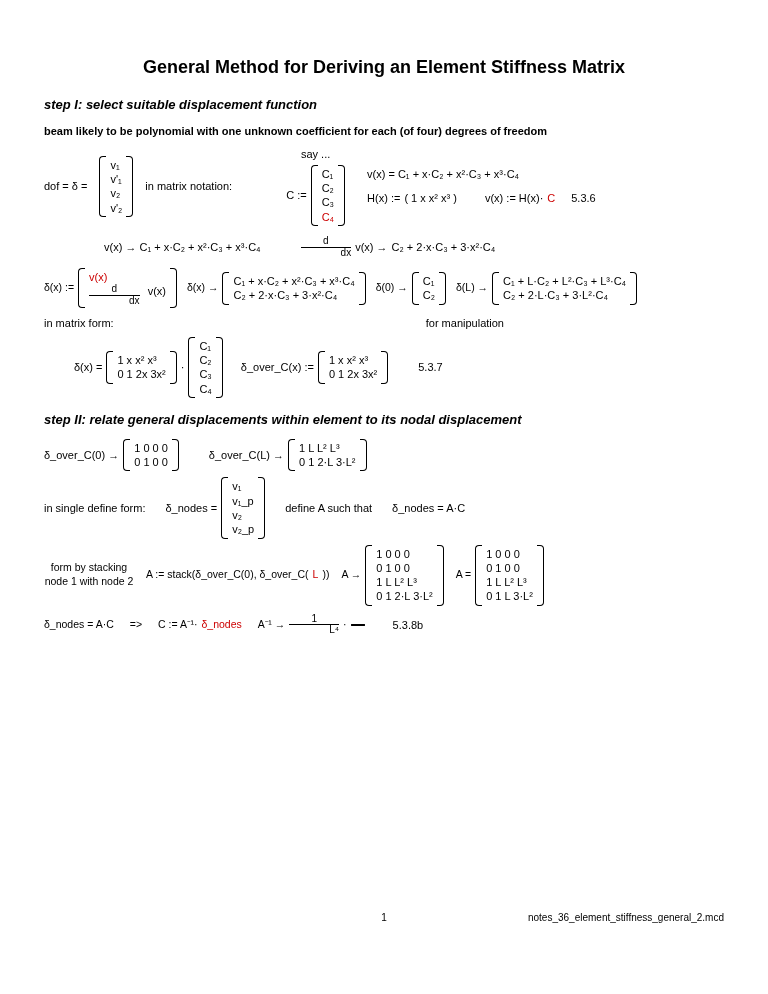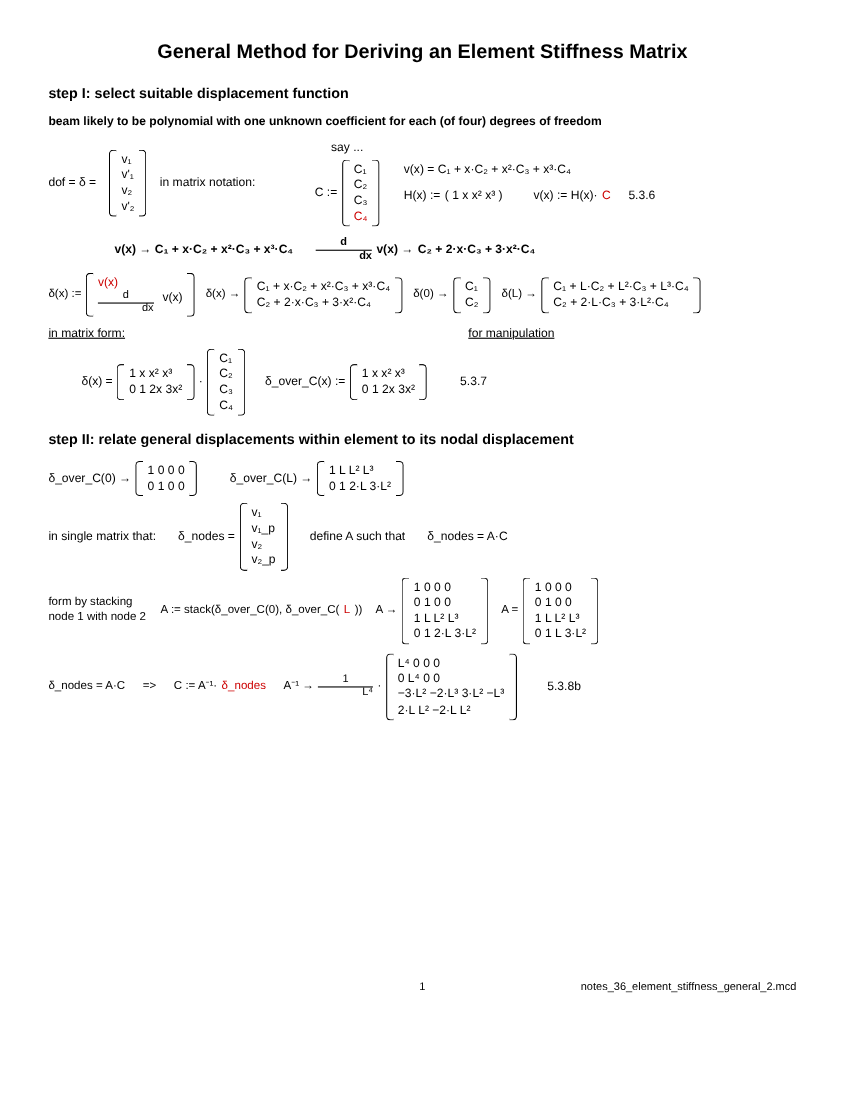--- a/index.html
+++ b/index.html
@@ -10,31 +10,33 @@
     color: #000;
   }
   .page {
     width: 768px;
     height: 918px;
     box-sizing: border-box;
     padding: 36px 44px 20px 44px;
     position: relative;
     font-size: 11px;
     line-height: 1.3;
+    margin-top: 20px;
   }
   h1 {
     font-size: 18px;
     font-weight: bold;
     text-align: center;
     margin: 0 0 18px 0;
   }
   h2 {
     font-size: 13px;
     font-weight: bold;
     margin: 14px 0 10px 0;
+    font-style: italic;
   }
   .note { font-size: 11px; font-weight: bold; }
   .eqref { font-size: 11px; margin-left: 12px; }
   .red { color: #c00; }
   .footer {
     position: absolute;
     bottom: 14px;
     left: 0;
     right: 0;
     display: flex;
@@ -157,21 +159,21 @@
         <span>( 1  x  x²  x³ )</span>
         <span class="sp"></span>
           <span class="sp"></span>
         <span>v(x) := H(x)·</span>
           <span class="red">C</span>
         <span class="eqref">5.3.6</span>
       </span>
     </span>
   </div>
 
-  <div class="block wrapok wideLL" style="margin-top:10px; gap:20px;font-weight:bold;">
+  <div class="block wrapok wideLL" style="margin-top:10px; gap:40px;">
     <span class="eq">v(x) → C₁ + x·C₂ + x²·C₃ + x³·C₄</span>
     <span class="eq">
       <span class="frac">
           <span class="num">d</span>
           <span class="den">dx</span>
         </span>
       <span>v(x) →</span>
       <span>C₂ + 2·x·C₃ + 3·x²·C₄</span>
     </span>
   </div>
@@ -239,21 +241,21 @@
             </span>
           <span class="mr">
               <span>C₂ + 2·L·C₃ + 3·L²·C₄</span>
             </span>
         </span>
         <span class="brkR"></span>
       </span>
     </span>
   </div>
 
-  <div class="block" style="justify-content:space-between; margin-top:8px;text-decoration:underline;">
+  <div class="block" style="justify-content:space-between; margin-top:8px;">
     <span>in matrix form:</span>
     <span style="margin-right:220px;">for manipulation</span>
   </div>
 
   <div class="block wideL" style="gap:18px;">
     <span class="eq">
       <span>δ(x) =</span>
       <span class="mat">
         <span class="brkL"></span>
         <span class="matbody">
@@ -334,21 +336,21 @@
           <span class="mr">
               <span>0  1  2·L  3·L²</span>
             </span>
         </span>
         <span class="brkR"></span>
       </span>
     </span>
   </div>
 
   <div class="block" style="gap:20px; align-items:center;">
-    <span>in single matrix that:</span>
+    <span>in single define form:</span>
     <span class="eq">
       <span>δ_nodes =</span>
       <span class="mat">
         <span class="brkL"></span>
         <span class="matbody">
           <span class="mr">
               <span>v₁</span>
             </span>
           <span class="mr">
               <span>v₁_p</span>
@@ -361,21 +363,21 @@
             </span>
         </span>
         <span class="brkR"></span>
       </span>
     </span>
     <span>define A such that</span>
     <span class="eq">δ_nodes = A·C</span>
   </div>
 
   <div class="block" style="gap:12px; align-items:center; font-size:10.5px;">
-    <span style="max-width:90px;">form by stacking node 1 with node 2</span>
+    <span style="max-width:90px;text-align:center;">form by stacking node 1 with node 2</span>
     <span class="eq">
       <span>A := stack(δ_over_C(0), δ_over_C(</span>
         <span class="red">L</span>
         <span>))</span>
     </span>
     <span class="eq">
       <span>A →</span>
       <span class="mat">
         <span class="brkL"></span>
         <span class="matbody">
@@ -427,34 +429,20 @@
     </span>
     <span class="eq">
       <span>A⁻¹ →</span>
       <span class="frac">
           <span class="num">1</span>
           <span class="den">L⁴</span>
         </span>
         <span>·</span>
       <span class="mat">
         <span class="brkL"></span>
-        <span class="matbody">
-          <span class="mr">
-              <span>L⁴      0       0       0</span>
-            </span>
-          <span class="mr">
-              <span>0       L⁴      0       0</span>
-            </span>
-          <span class="mr">
-              <span>−3·L²  −2·L³   3·L²   −L³</span>
-            </span>
-          <span class="mr">
-              <span>2·L     L²     −2·L    L²</span>
-            </span>
-        </span>
         <span class="brkR"></span>
       </span>
     </span>
     <span class="eqref">5.3.8b</span>
   </div>
 
   <div class="footer">
     <span></span>
     <span class="pagenum">1</span>
     <span>notes_36_element_stiffness_general_2.mcd</span>

